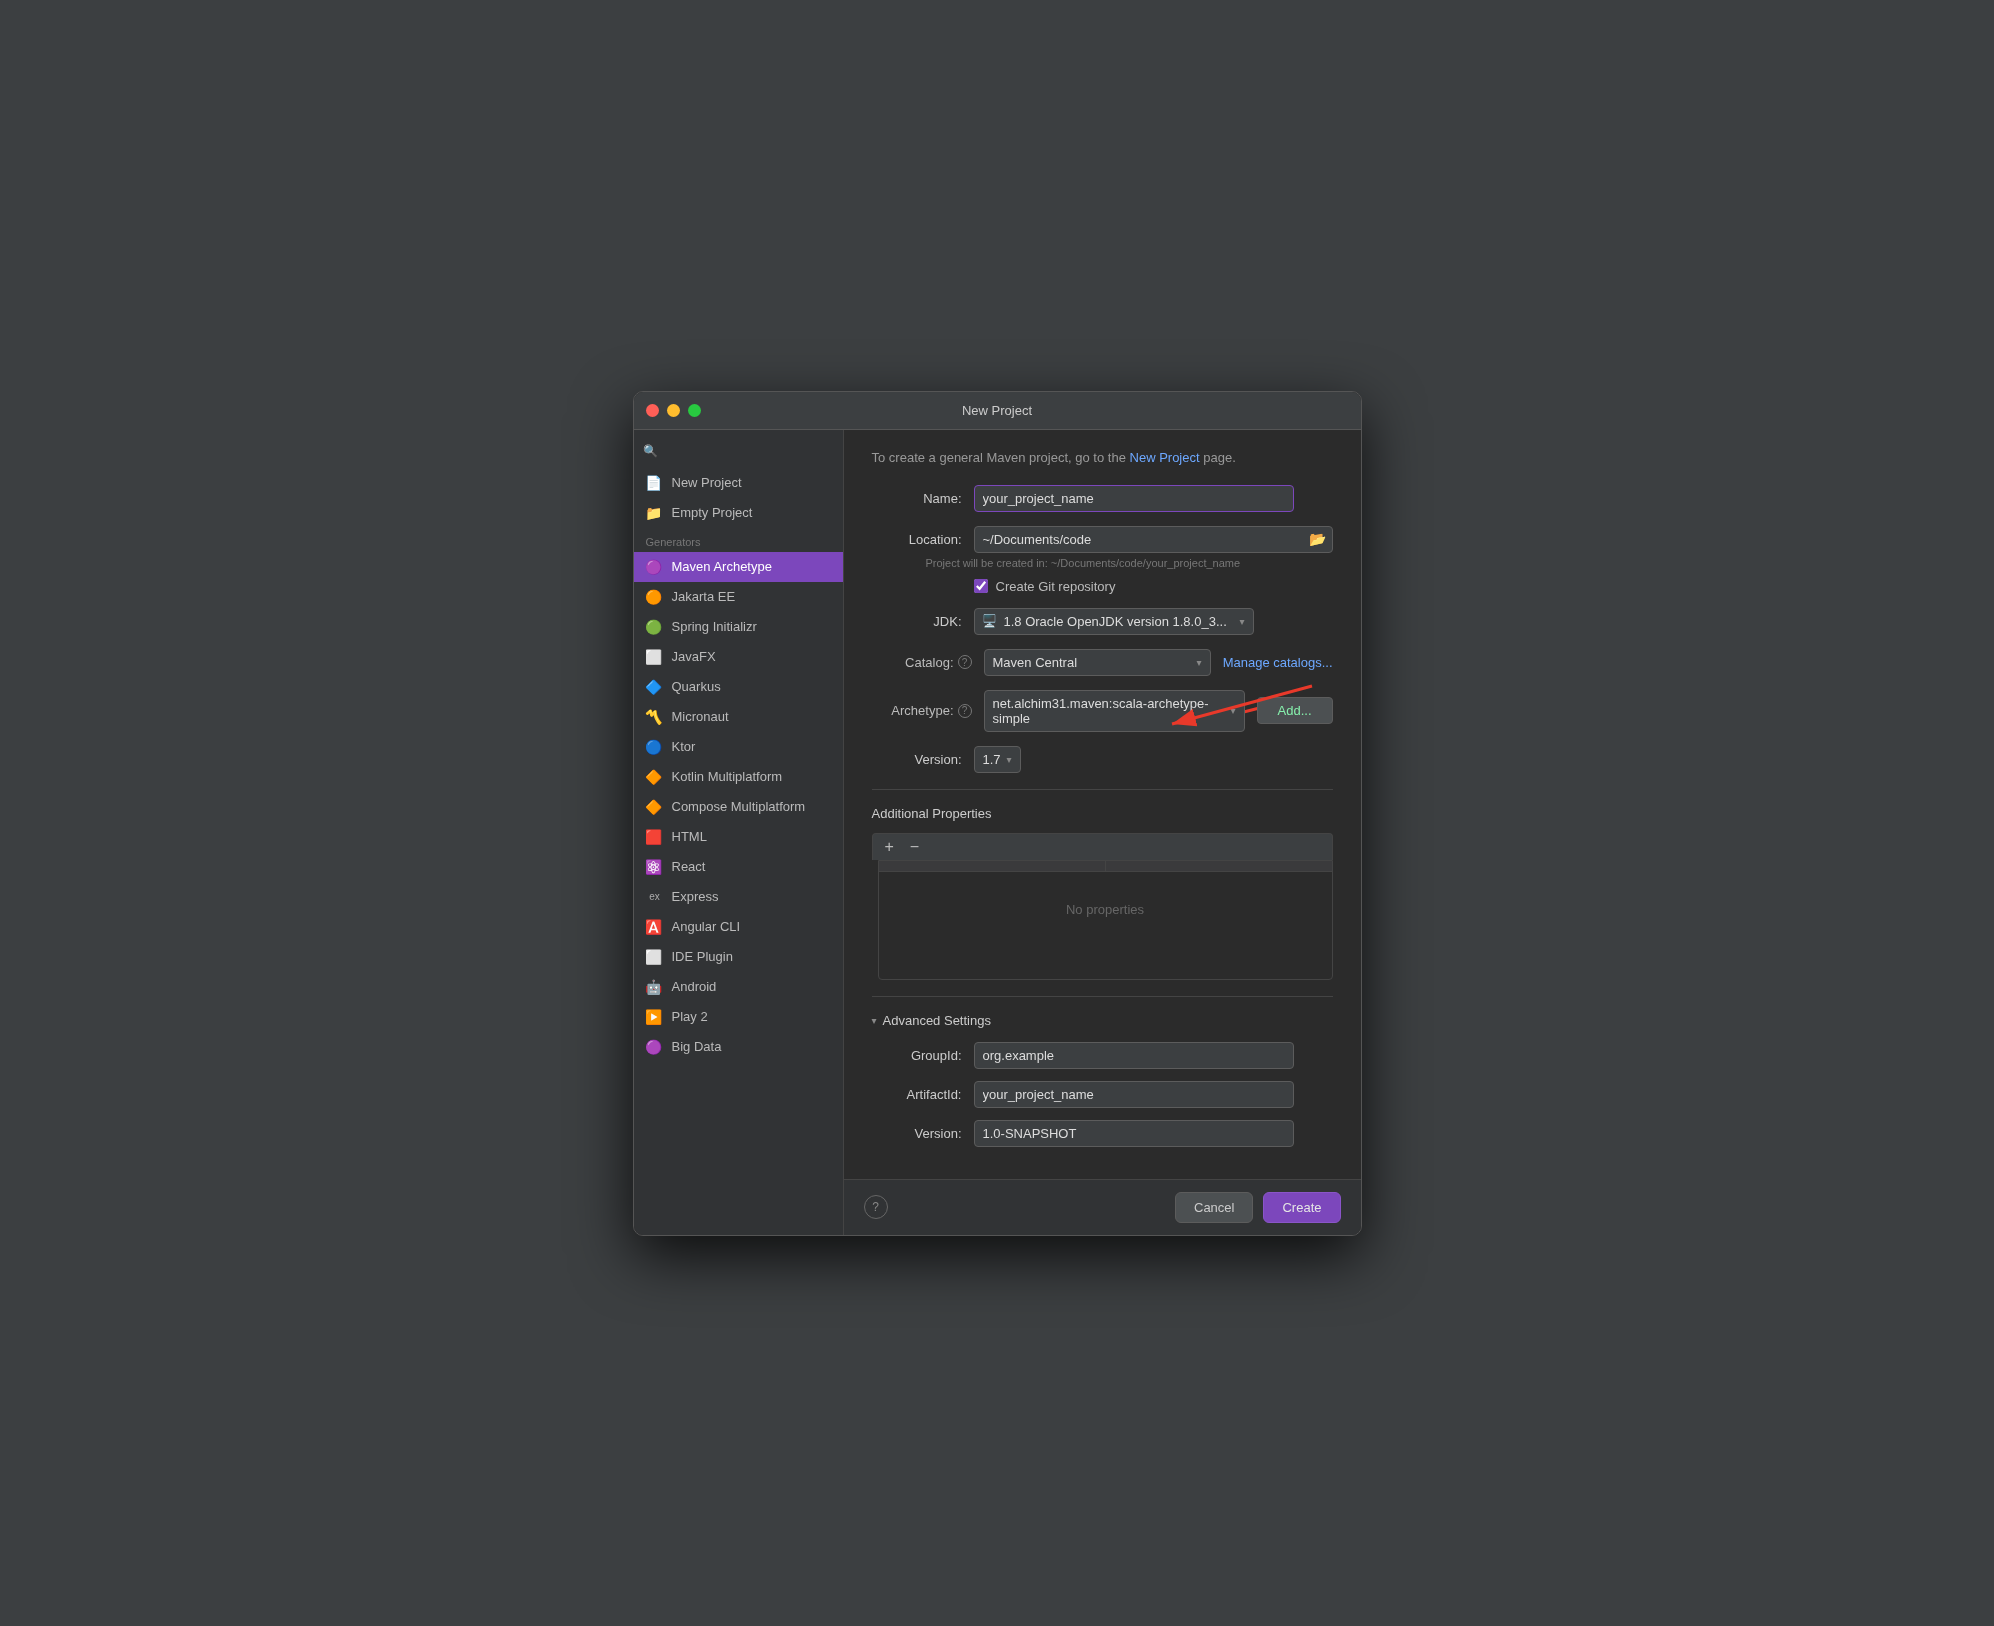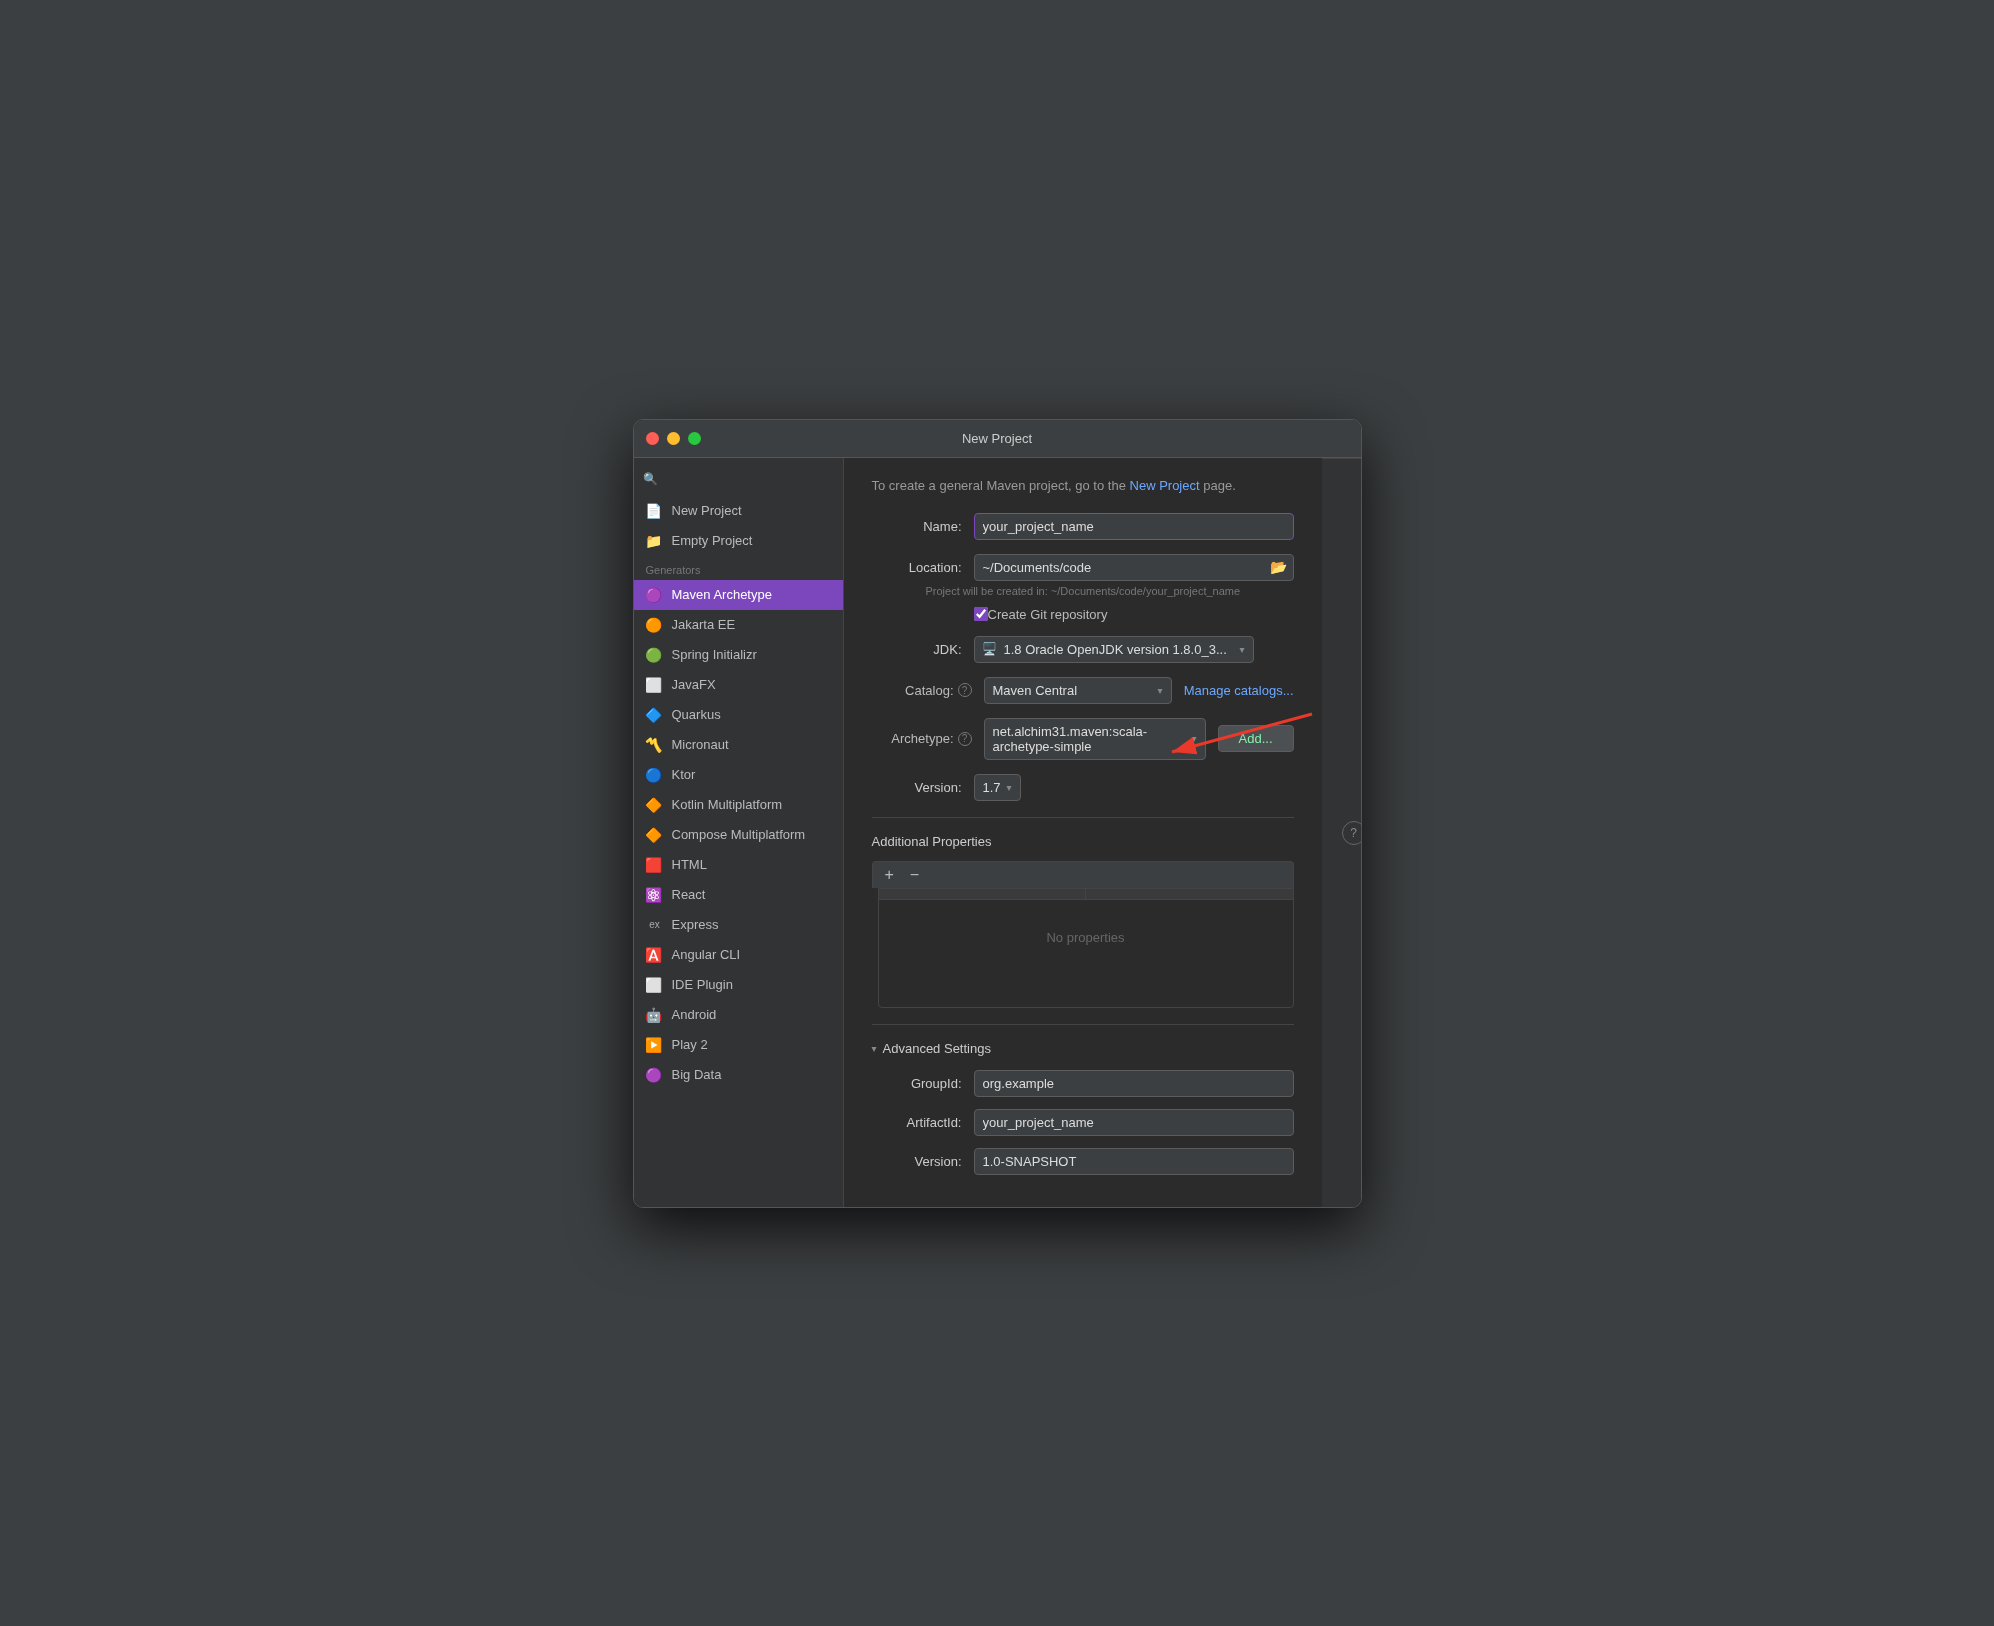--- a/index.html
+++ b/index.html
@@ -195,21 +195,21 @@
     .project-hint {
       font-size: 11px;
       color: #777;
       margin-left: 54px;
       margin-bottom: 10px;
     }
     .checkbox-row {
       display: flex;
       align-items: center;
       margin-left: 102px;
-      gap: 0;
+      gap: 8px;
       margin-bottom: 14px;
     }
     .cb {
       width: 14px;
       height: 14px;
       accent-color: #7c47bc;
       cursor: pointer;
     }
     .jdk-select {
       display: flex;
@@ -433,21 +433,21 @@
       color: #e5e5e5;
       font-size: 13px;
       cursor: pointer;
       font-weight: 500;
     }
     
     .main-content-area {
       position: relative;
       flex: 1;
       display: flex;
-      flex-direction: row;
+      flex-direction: column;
     }
   </style>
 </head>
 <body>
 
 <div class="window">
 
   <div class="titlebar">
     <div class="titlebar-buttons">
       <button class="tb-btn close"></button>

